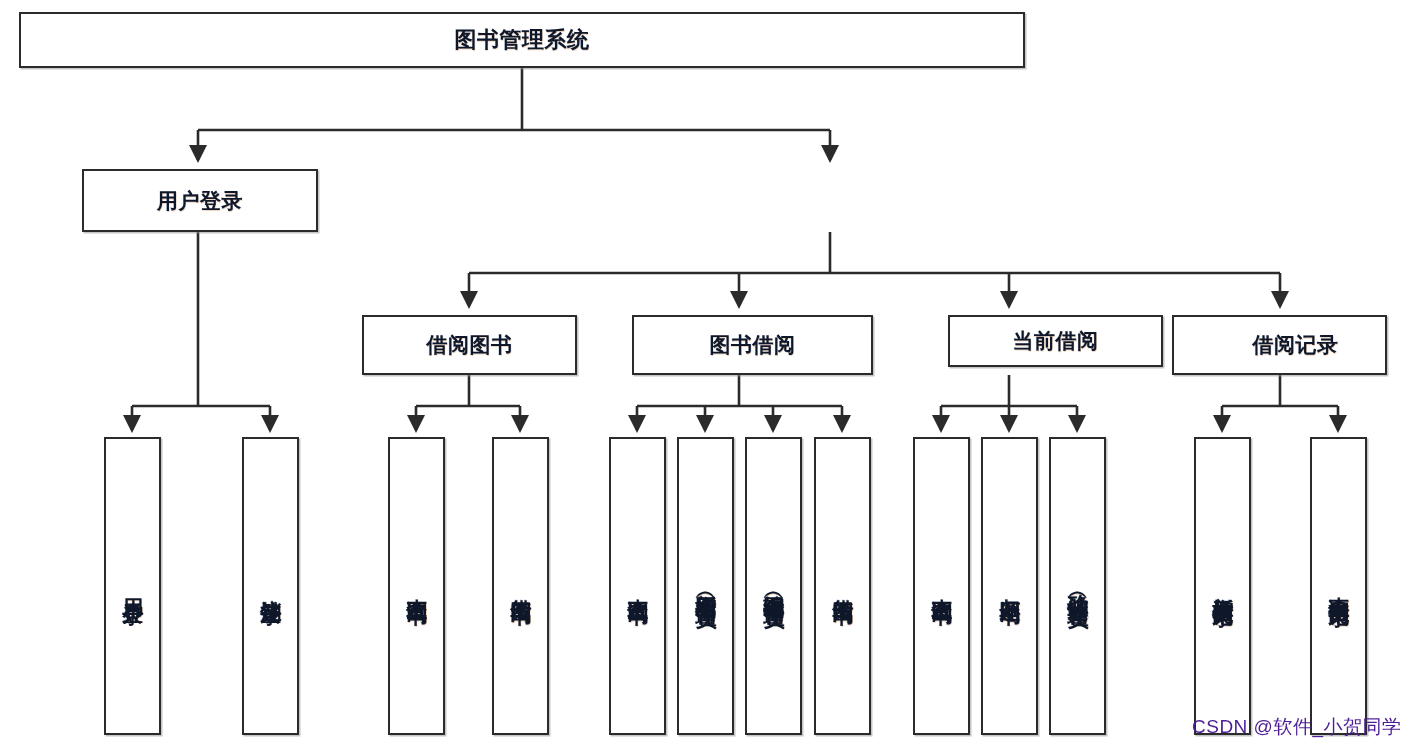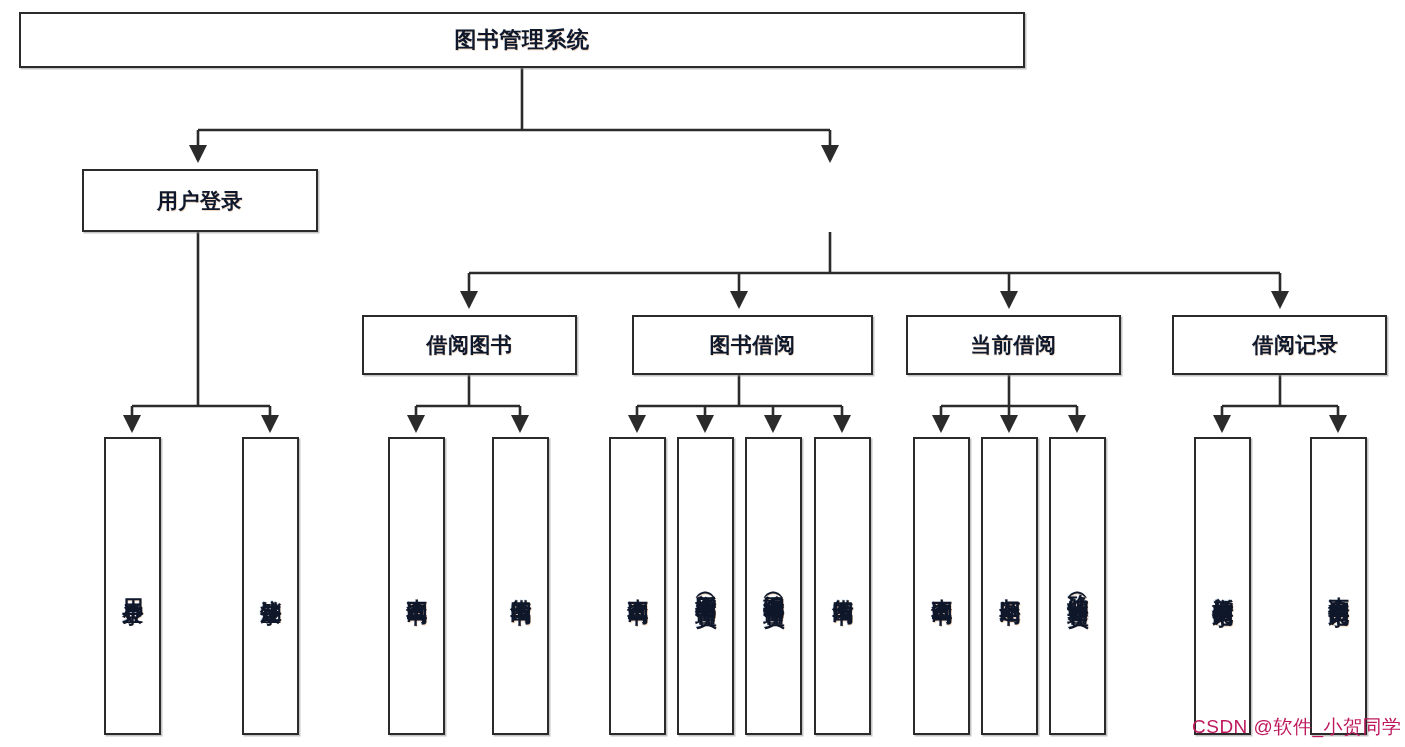--- a/index.html
+++ b/index.html
@@ -41,21 +41,21 @@
     letter-spacing:2px;
     white-space:nowrap;
     max-height:286px;
   }
   .node.leaf.tall .lbl{max-height:292px;}
 
   #watermark{
     position:absolute;
     left:1192px;top:714px;
     font-size:19px;
-    color:#be185d;
+    color:#4c1d95;
     letter-spacing:.5px;
     white-space:nowrap;
     pointer-events:none;
   }
 </style>
 </head>
 <body>
 
 <div id="canvas">
 
@@ -116,21 +116,21 @@
   <div class="node lv2" style="left:82px;top:169px;width:236px;height:63px;">
     <span class="lbl">用户登录</span>
   </div>
 
   <div class="node lv3" style="left:362px;top:315px;width:215px;height:60px;">
     <span class="lbl">借阅图书</span>
   </div>
   <div class="node lv3" style="left:632px;top:315px;width:241px;height:60px;">
     <span class="lbl">图书借阅</span>
   </div>
-  <div class="node lv3" style="left:906px;top:315px;width:215px;height:60px;">
+  <div class="node lv3" style="left:948px;top:315px;width:215px;height:52px;">
     <span class="lbl">当前借阅</span>
   </div>
   <div class="node lv3" style="left:1172px;top:315px;width:215px;height:60px;padding-left:32px;">
     <span class="lbl">借阅记录</span>
   </div>
 
   <div class="node leaf" style="left:104px;top:437px;width:57px;height:298px;">
     <span class="lbl">用户登录</span>
   </div>
   <div class="node leaf" style="left:242px;top:437px;width:57px;height:298px;">

